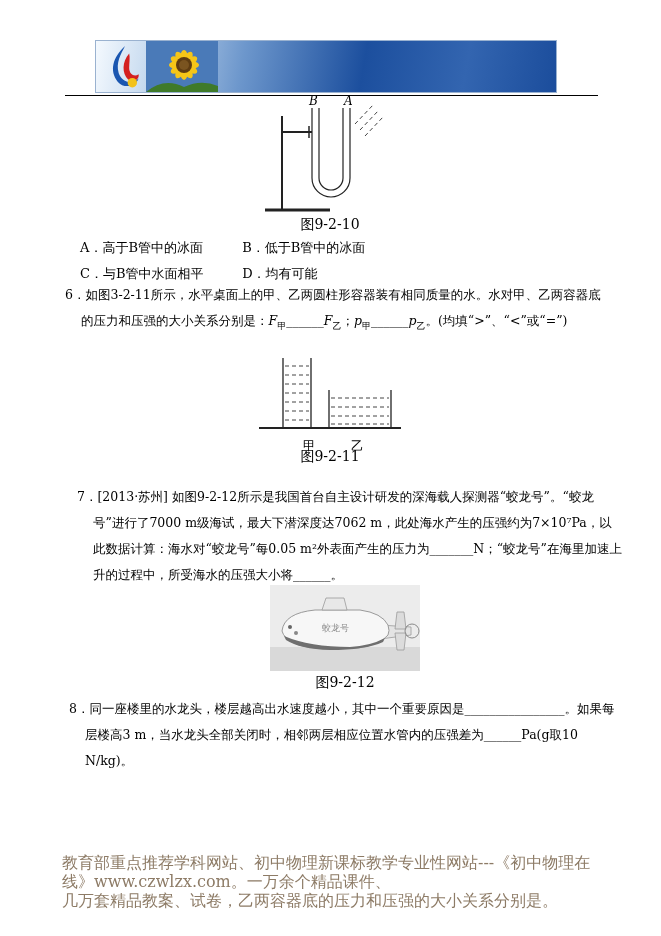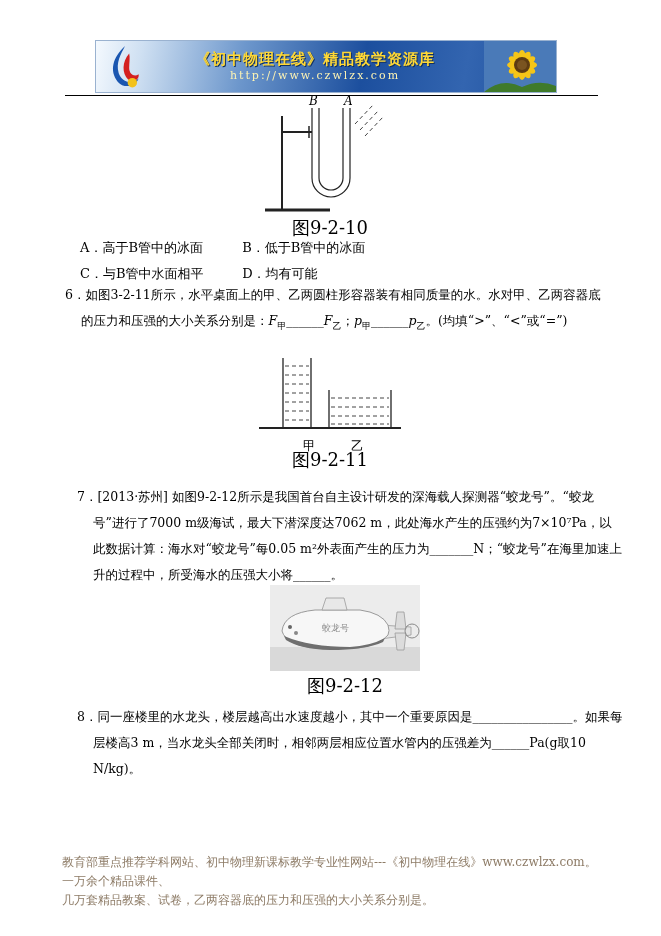--- a/index.html
+++ b/index.html
@@ -15,44 +15,40 @@
   .banner-mid{flex:1;text-align:center;line-height:1.1}
   .banner-title{font-size:15px;font-weight:bold;color:#ffd835;letter-spacing:1px;
                 text-shadow:1px 1px 0 #12305e}
   .banner-url{font-size:11px;color:#fdf3b4;letter-spacing:2px;margin-top:3px}
   .sunflower{width:72px;height:51px;flex:0 0 auto}
 
   .hrule{left:65px;top:95px;width:533px;height:1px;background:#000}
 
   .qtext{font-size:12.5px;line-height:26px}
   .hang{padding-left:16px;text-indent:-16px}
-  .caption{font-size:18px;text-align:center}
+  .caption{font-size:14px;text-align:center}
   sub{font-size:9px}
   i{font-family:"DejaVu Serif",serif}
   .optline{font-size:13px}
   .optline .first{display:inline-block;min-width:158px}
 
   .figlabels{position:relative;height:16px;font-size:12.5px}
   .figlabels span{position:absolute;top:0}
 
-  .footer{font-size:12px;color:#8d7b66;line-height:19px}
+  .footer{font-size:16px;color:#8d7b66;line-height:19px}
 </style>
 </head>
 <body>
 
 <div class="abs banner">
   <svg class="logo" viewBox="0 0 40 44">
     <path d="M20 2 C8 13 5 26 13 36 C19 43 30 41 33 33 C27 39 17 37 14 28 C11 18 16 10 20 2 Z" fill="#1a56b0"></path>
     <path d="M24 9 C17 17 17 28 23 34 C28 38 34 34 33 29 C29 32 24 29 24 23 C24 18 25 13 24 9 Z" fill="#d42020"></path>
     <circle cx="27" cy="37" r="4.5" fill="#f2c21c"></circle>
   </svg>
-  <div class="banner-mid">
-    <div class="banner-title">《初中物理在线》精品教学资源库</div>
-    <div class="banner-url">http://www.czwlzx.com</div>
-  </div>
   <svg class="sunflower" viewBox="0 0 72 51">
     <rect width="72" height="51" fill="#4a7ab8"></rect>
     <path d="M0 51 Q18 36 38 46 Q55 38 72 45 L72 51 Z" fill="#3f7a2a"></path>
     <g transform="translate(38,24)">
       <g fill="#f5c518">
         <ellipse rx="5" ry="15"></ellipse>
           <ellipse rx="5" ry="15" transform="rotate(30)"></ellipse>
         <ellipse rx="5" ry="15" transform="rotate(60)"></ellipse>
           <ellipse rx="5" ry="15" transform="rotate(90)"></ellipse>
         <ellipse rx="5" ry="15" transform="rotate(120)"></ellipse>
@@ -141,18 +137,18 @@
     <path d="M12 46 Q14 28 45 25 L90 25 Q112 28 118 40 Q120 46 118 50 Q110 60 88 63 L45 63 Q16 60 12 46 Z" fill="#f7f7f7" stroke="#9a9a9a" stroke-width="1"></path>
     <path d="M14 51 Q40 62 80 62 Q100 61 115 53 L113 57 Q95 65 60 65 Q30 64 16 55 Z" fill="#6f6f6f"></path>
     <path d="M52 25 L56 13 L74 13 L77 25 Z" fill="#e8e8e8" stroke="#9a9a9a" stroke-width="0.8"></path>
     <circle cx="20" cy="42" r="2" fill="#666"></circle>
     <circle cx="26" cy="48" r="2" fill="#888"></circle>
     <text x="52" y="46" font-size="9" fill="#8a8a8a">蛟龙号</text>
   </svg>
 </div>
 <div class="abs caption" style="left:265px;top:674px;width:160px">图9-2-12</div>
 
-<p class="abs qtext hang" style="left:65px;top:692px;width:530px;margin:12px">8．同一座楼里的水龙头，楼层越高出水速度越小，其中一个重要原因是________________。如果每层楼高3 m，当水龙头全部关闭时，相邻两层相应位置水管内的压强差为______Pa(g取10 N/kg)。</p>
+<p class="abs qtext hang" style="left:65px;top:692px;width:530px;margin:4px">8．同一座楼里的水龙头，楼层越高出水速度越小，其中一个重要原因是________________。如果每层楼高3 m，当水龙头全部关闭时，相邻两层相应位置水管内的压强差为______Pa(g取10 N/kg)。</p>
 
 <div class="abs footer" style="left:62px;top:853px;width:545px">
   <div>教育部重点推荐学科网站、初中物理新课标教学专业性网站---《初中物理在线》www.czwlzx.com。一万余个精品课件、</div>
   <div>几万套精品教案、试卷，乙两容器底的压力和压强的大小关系分别是。</div>
 </div>
 
 </body></html>

